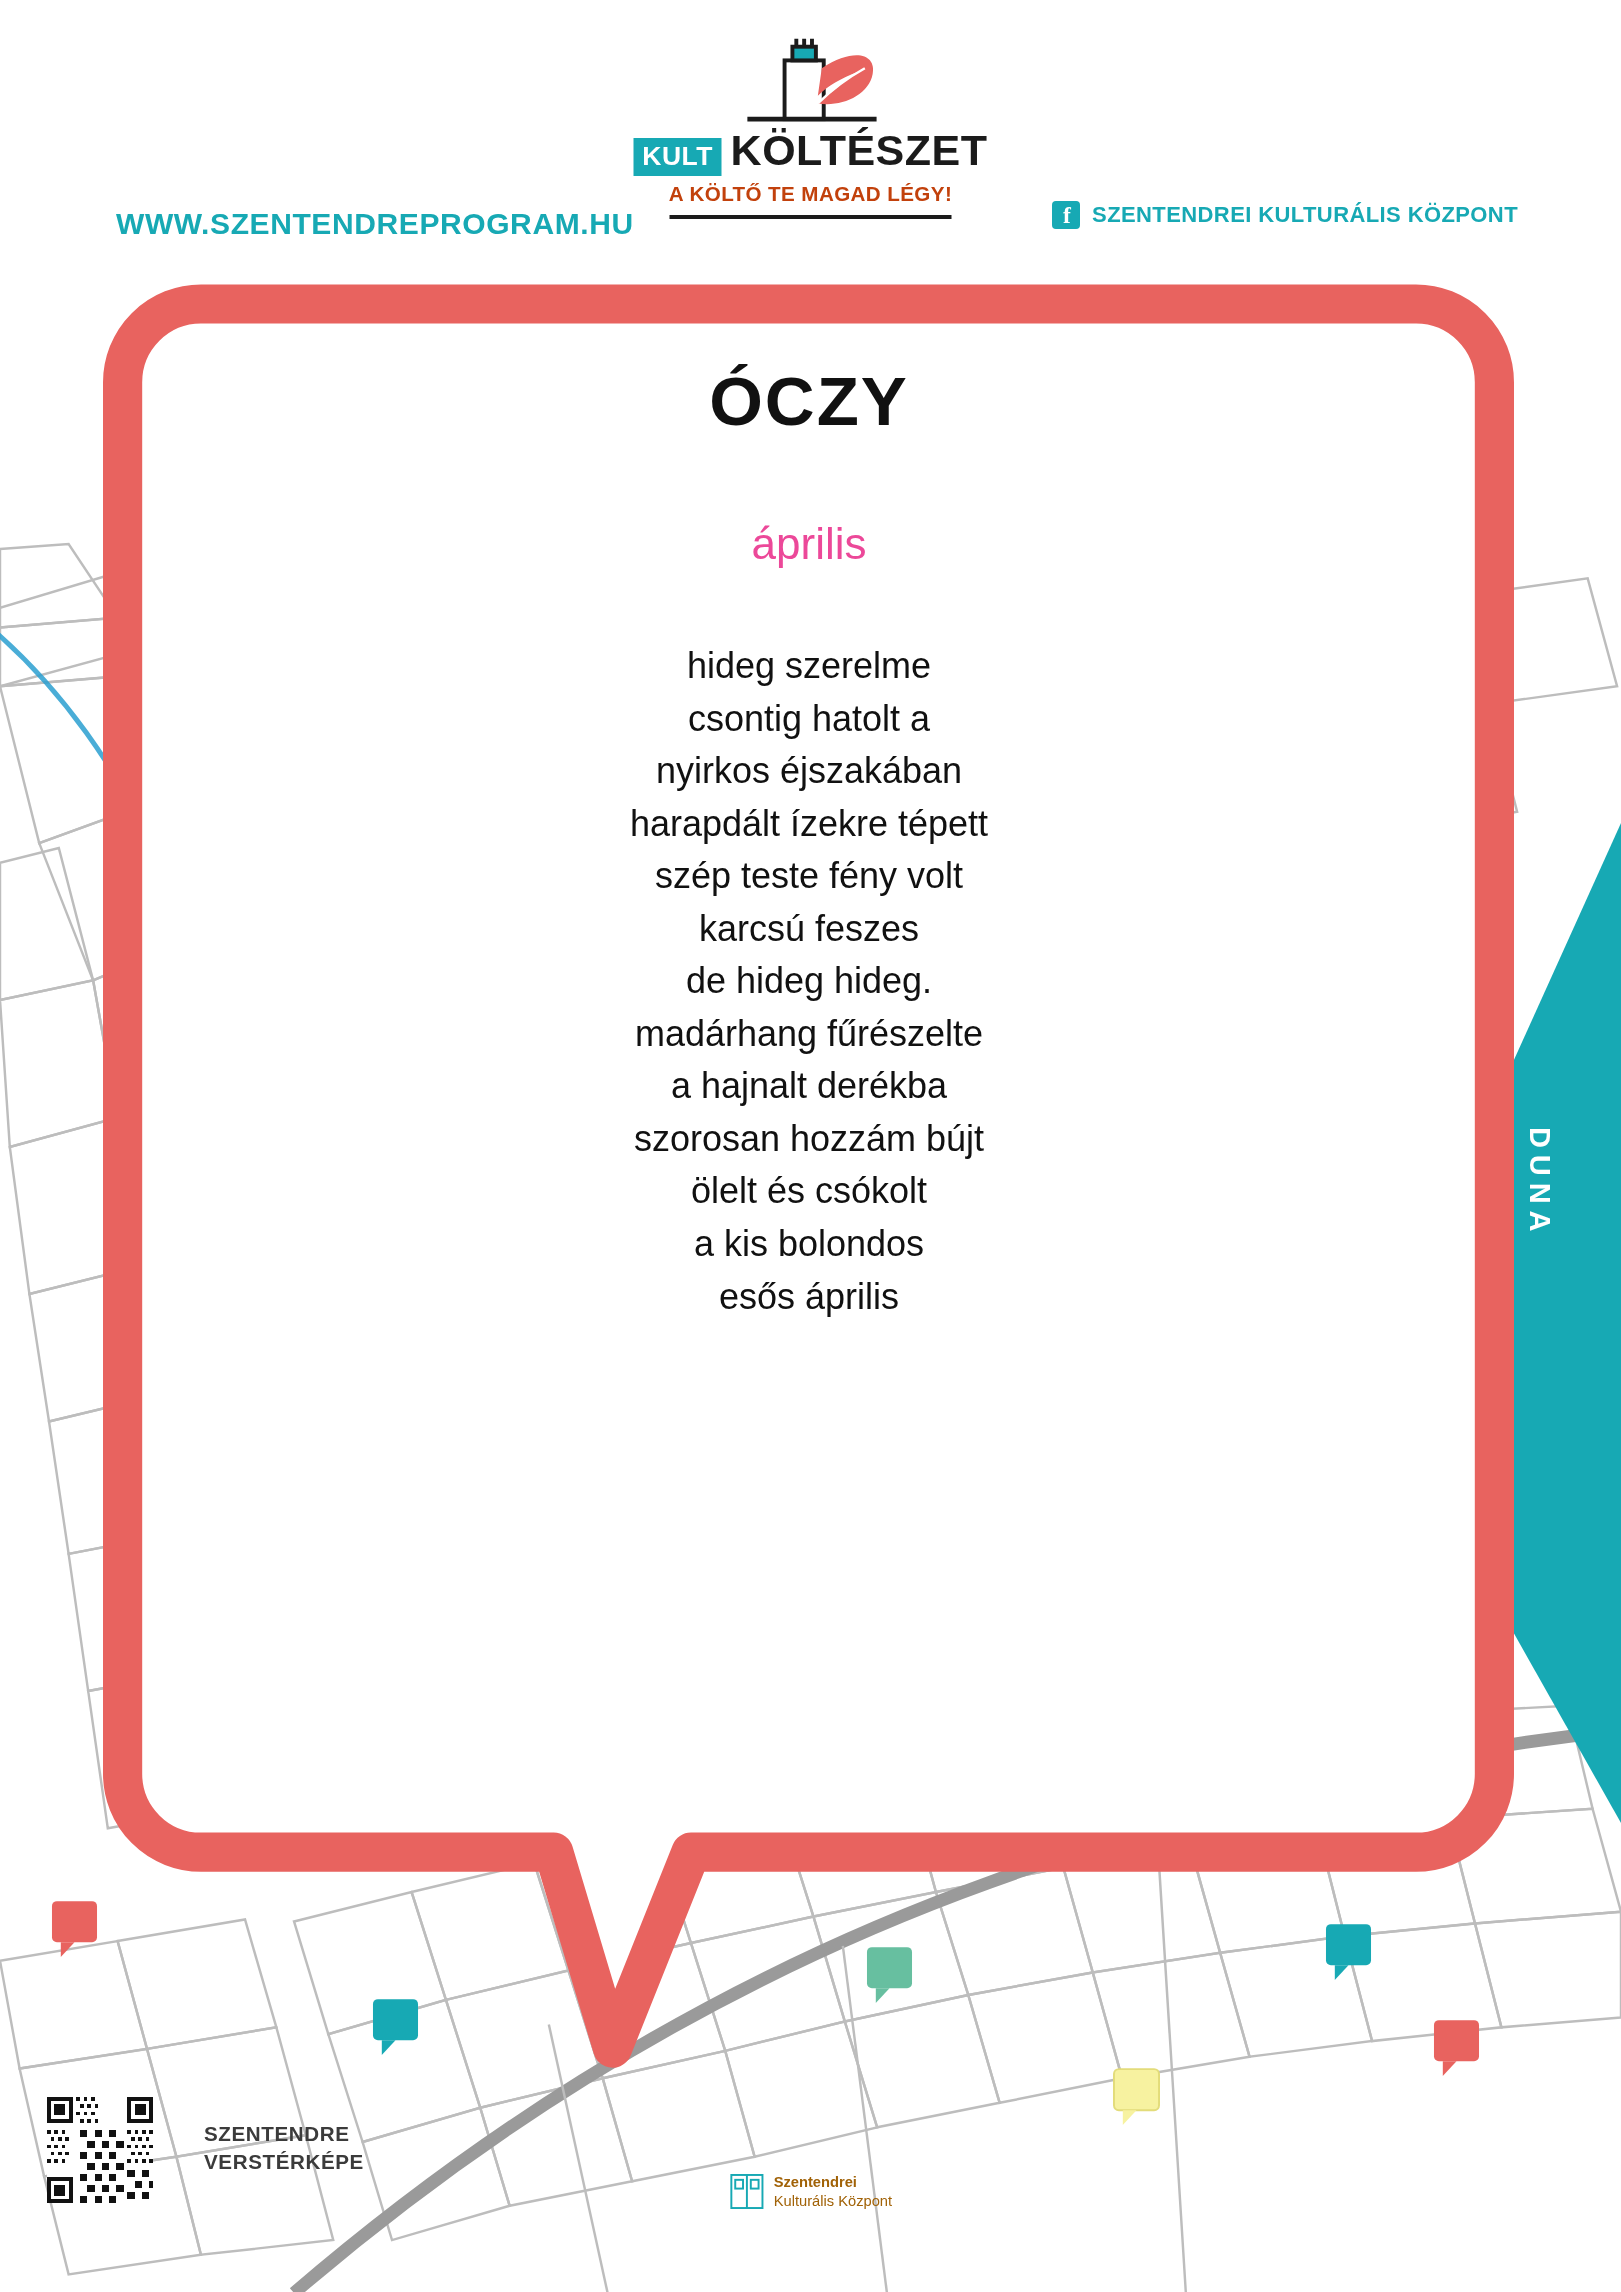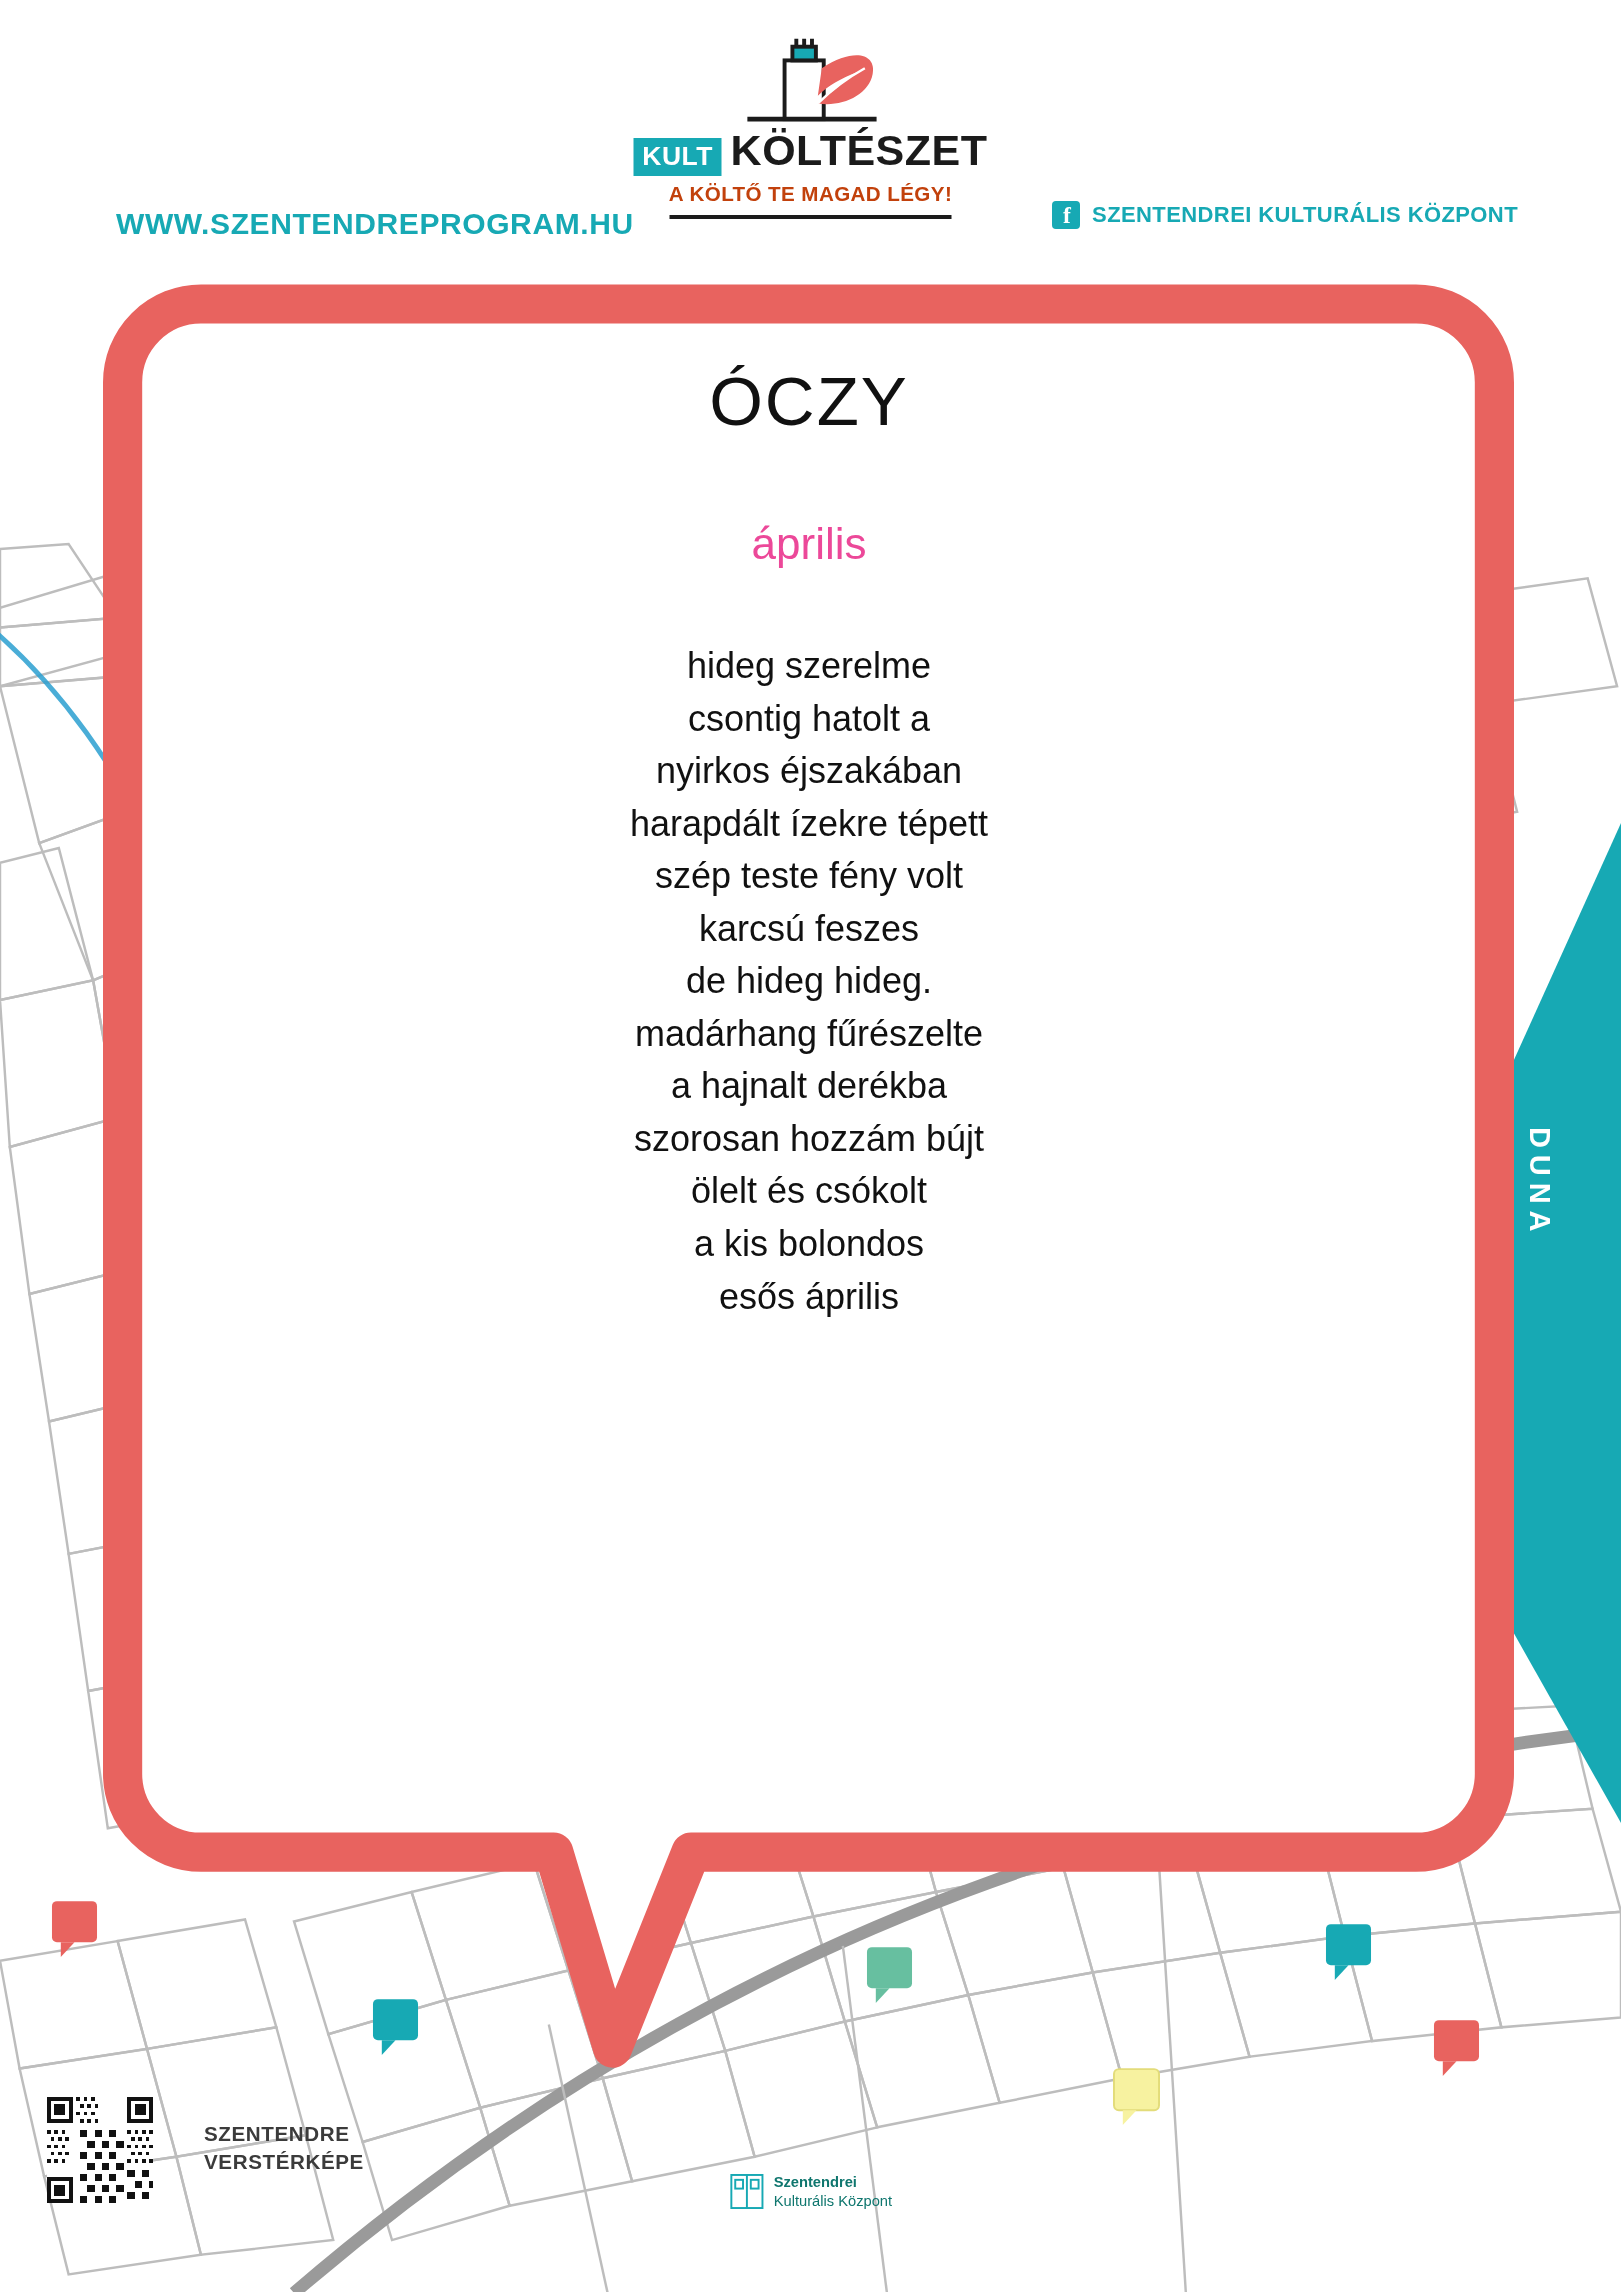--- a/index.html
+++ b/index.html
@@ -157,21 +157,21 @@
   }
   .bubble-content {
     position: absolute;
     left: 118px;
     top: 78px;
     width: 1176px;
     text-align: center;
   }
   .poem-author {
     font-size: 69px;
-    font-weight: normal;
+    font-weight: bold;
     letter-spacing: 2px;
     color: #111111;
     margin: 0 0 78px 0;
   }
   .poem-title {
     font-size: 44px;
     font-weight: normal;
     color: #ec4899;
     margin: 0 0 71px 0;
   }
@@ -217,21 +217,21 @@
     top: 2171px;
     z-index: 6;
     display: flex;
     align-items: center;
     gap: 9.8px;
   }
   .footer-logo-glyph { width: 35px; height: 41px; }
   .footer-logo-text {
     font-size: 14.7px;
     line-height: 1.25;
-    color: #0f766e;
+    color: #a16207;
   }
   .footer-logo-text b { display: block; font-weight: bold; }
 </style>
 </head>
 <body>
 
 <div class="poster">
 
   <svg class="map-layer" viewBox="0 0 1654 2339" preserveAspectRatio="none">
     <g stroke="#bdbdbd" stroke-width="2.5" fill="none">

